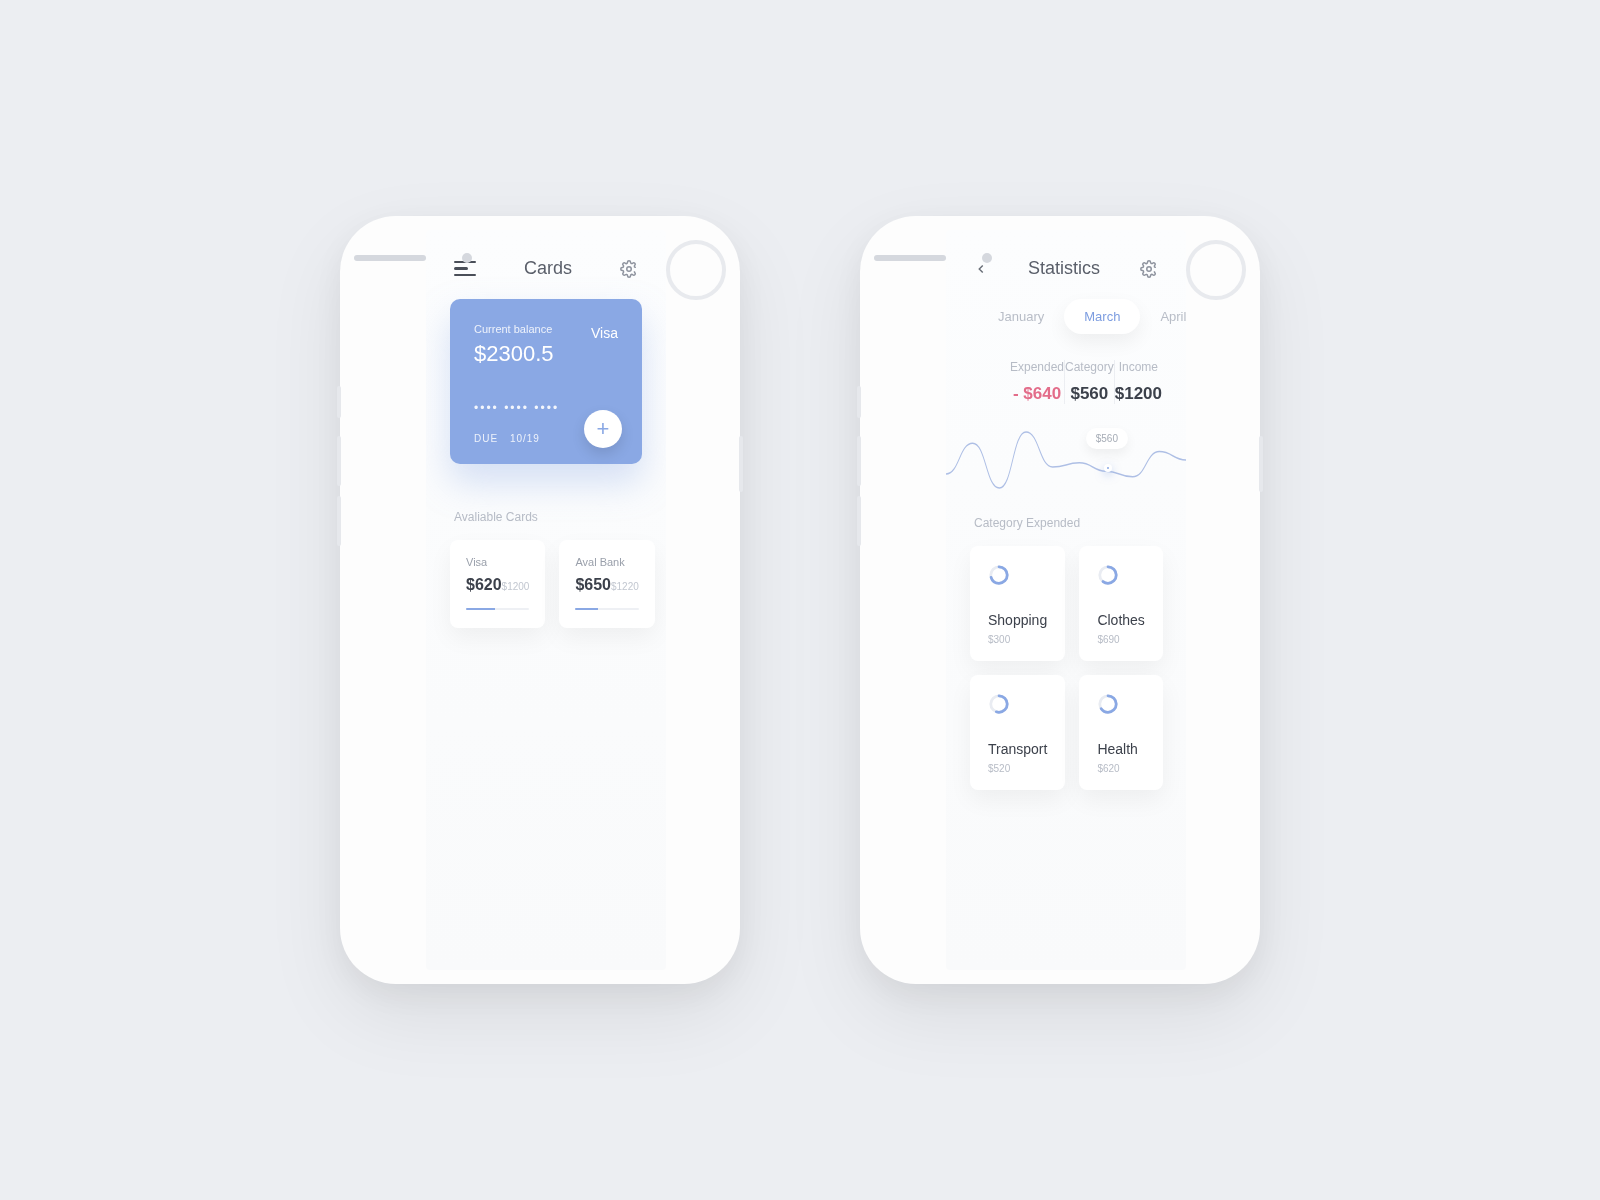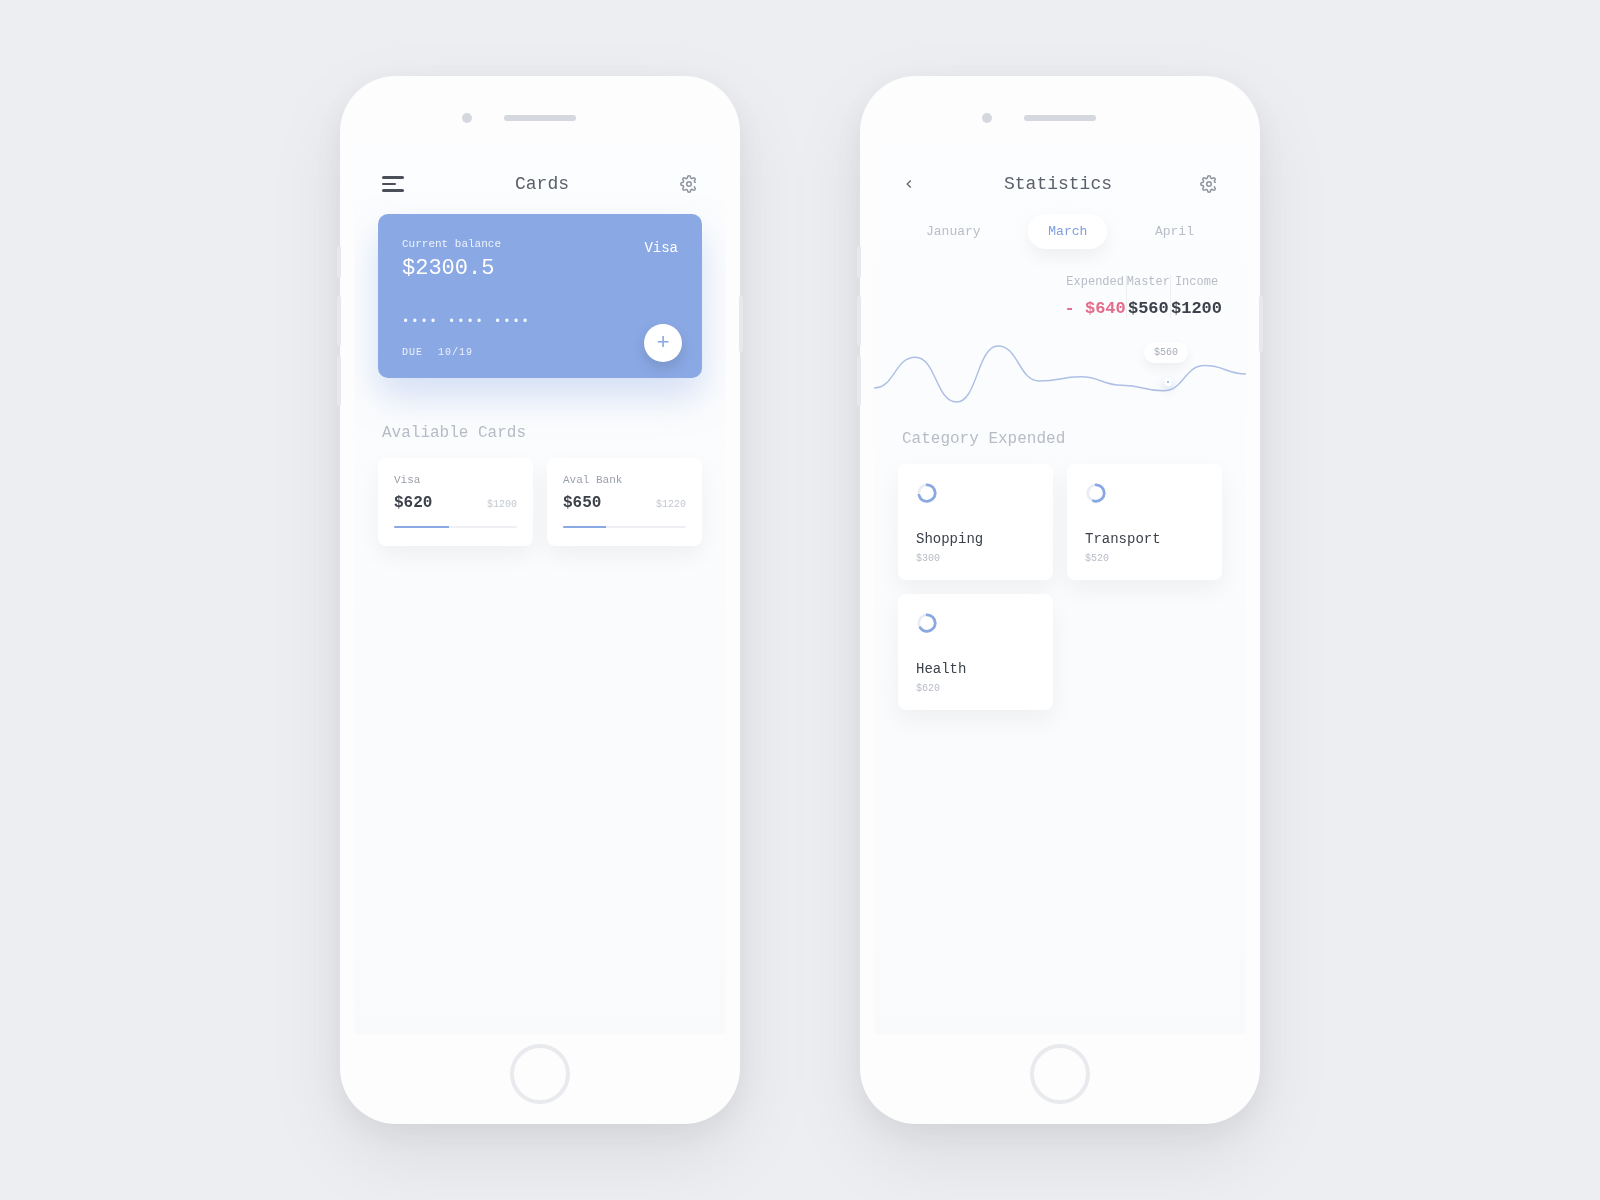--- a/index.html
+++ b/index.html
@@ -8,29 +8,27 @@
   background: #eceef2;
   width: 1600px;
   height: 1200px;
   display: flex;
   align-items: center;
   justify-content: center;
   gap: 120px;
 }
 .phone {
   width: 400px;
-  height: 1048px;
+  height: 768px;
   background: #fdfdfd;
   border-radius: 56px;
   box-shadow: 0 30px 80px rgba(0,0,0,0.08), 0 10px 30px rgba(0,0,0,0.05);
   position: relative;
   display: flex;
-  flex-direction: column;
   padding: 14px;
-  font-family: Liberation Mono, monospace;
 }
 .phone-top {
   height: 56px;
   display: flex;
   align-items: center;
   justify-content: center;
   gap: 14px;
   position: relative;
 }
 .dot { width: 10px; height: 10px; border-radius: 50%; background: #d5d8de; position: absolute; left: 108px; }
@@ -85,21 +83,21 @@
 .add-btn {
   position: absolute; bottom: 16px; right: 20px;
   width: 38px; height: 38px; border-radius: 50%;
   background: #fff; color: #8aa8e4;
   display: flex; align-items: center; justify-content: center;
   font-size: 22px; font-weight: 300;
   box-shadow: 0 6px 14px rgba(0,0,0,0.12);
   cursor: pointer;
 }
 
-.section-label { color: #b7bcc6; font-size: 16px; margin: 0 4px 16px 4px; }
+.section-label { color: #b7bcc6; font-size: 12px; margin: 0 4px 16px 4px; }
 
 .grid2 { display: grid; grid-template-columns: 1fr 1fr; gap: 14px; }
 .mini-card {
   background: #fff; border-radius: 8px;
   padding: 16px 16px 18px 16px;
   box-shadow: 0 10px 24px rgba(0,0,0,0.05);
   cursor: pointer;
 }
 .mini-card .name { font-size: 11px; color: #9aa0ab; }
 .mini-card .row { display: flex; align-items: baseline; justify-content: space-between; margin-top: 8px; }
@@ -236,21 +234,21 @@
         <div class="tab">April</div>
       </div>
 
     <div class="stats-row">
       <div class="stat neg">
         <div class="sl">Expended</div>
         <div class="sv">- $640</div>
       </div>
       <div class="stat-sep"></div>
       <div class="stat">
-        <div class="sl">Master</div>
+        <div class="sl">Category</div>
         <div class="sv">$560</div>
       </div>
       <div class="stat-sep"></div>
       <div class="stat">
         <div class="sl">Income</div>
         <div class="sv">$1200</div>
       </div>
     </div>
 
     <div class="chart-wrap">
@@ -267,20 +265,27 @@
         <div class="cat-card">
     <svg class="ring" viewBox="0 0 24 24">
       <circle cx="12" cy="12" r="9" fill="none" stroke="#e9ecf2" stroke-width="3"></circle>
       <circle cx="12" cy="12" r="9" fill="none" stroke="#8aa8e4" stroke-width="3" stroke-dasharray="56.548667764616276" stroke-dashoffset="16.964600329384886" stroke-linecap="round" transform="rotate(-90 12 12)"></circle>
     </svg>
     <div class="cn">Shopping</div>
     <div class="cv">$300</div></div>
         <div class="cat-card">
     <svg class="ring" viewBox="0 0 24 24">
       <circle cx="12" cy="12" r="9" fill="none" stroke="#e9ecf2" stroke-width="3"></circle>
+      <circle cx="12" cy="12" r="9" fill="none" stroke="#8aa8e4" stroke-width="3" stroke-dasharray="56.548667764616276" stroke-dashoffset="22.61946710584651" stroke-linecap="round" transform="rotate(-90 12 12)"></circle>
+    </svg>
+    <div class="cn">Clothes</div>
+    <div class="cv">$690</div></div>
+        <div class="cat-card">
+    <svg class="ring" viewBox="0 0 24 24">
+      <circle cx="12" cy="12" r="9" fill="none" stroke="#e9ecf2" stroke-width="3"></circle>
       <circle cx="12" cy="12" r="9" fill="none" stroke="#8aa8e4" stroke-width="3" stroke-dasharray="56.548667764616276" stroke-dashoffset="25.446900494077322" stroke-linecap="round" transform="rotate(-90 12 12)"></circle>
     </svg>
     <div class="cn">Transport</div>
     <div class="cv">$520</div></div>
         <div class="cat-card">
     <svg class="ring" viewBox="0 0 24 24">
       <circle cx="12" cy="12" r="9" fill="none" stroke="#e9ecf2" stroke-width="3"></circle>
       <circle cx="12" cy="12" r="9" fill="none" stroke="#8aa8e4" stroke-width="3" stroke-dasharray="56.548667764616276" stroke-dashoffset="19.792033717615695" stroke-linecap="round" transform="rotate(-90 12 12)"></circle>
     </svg>
     <div class="cn">Health</div>

